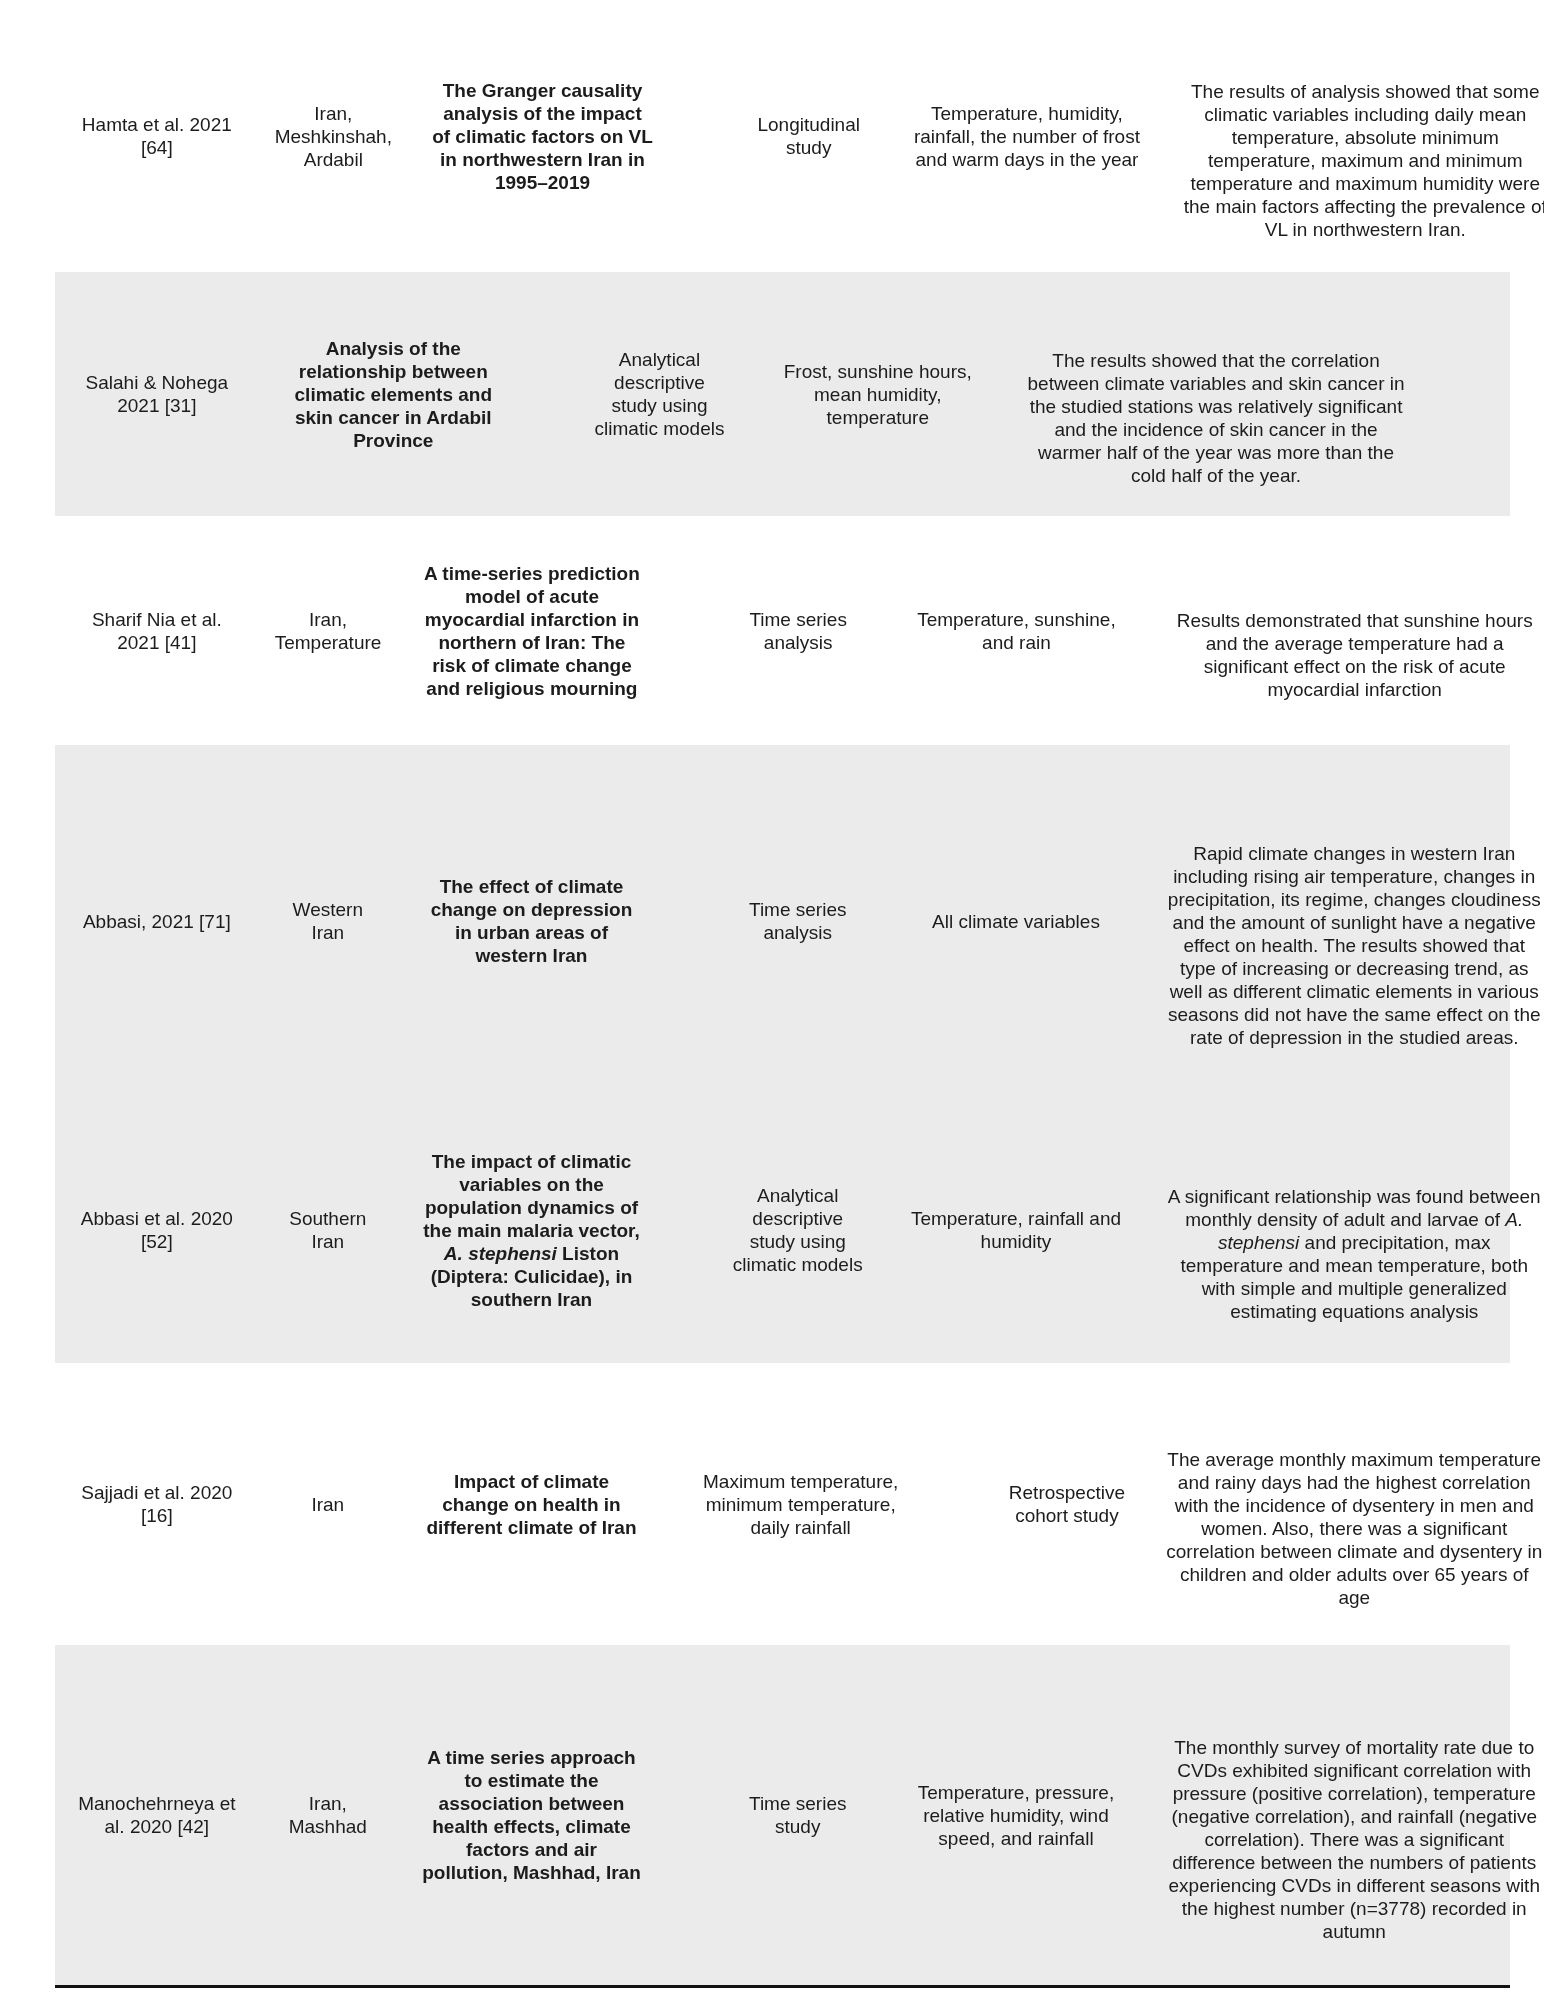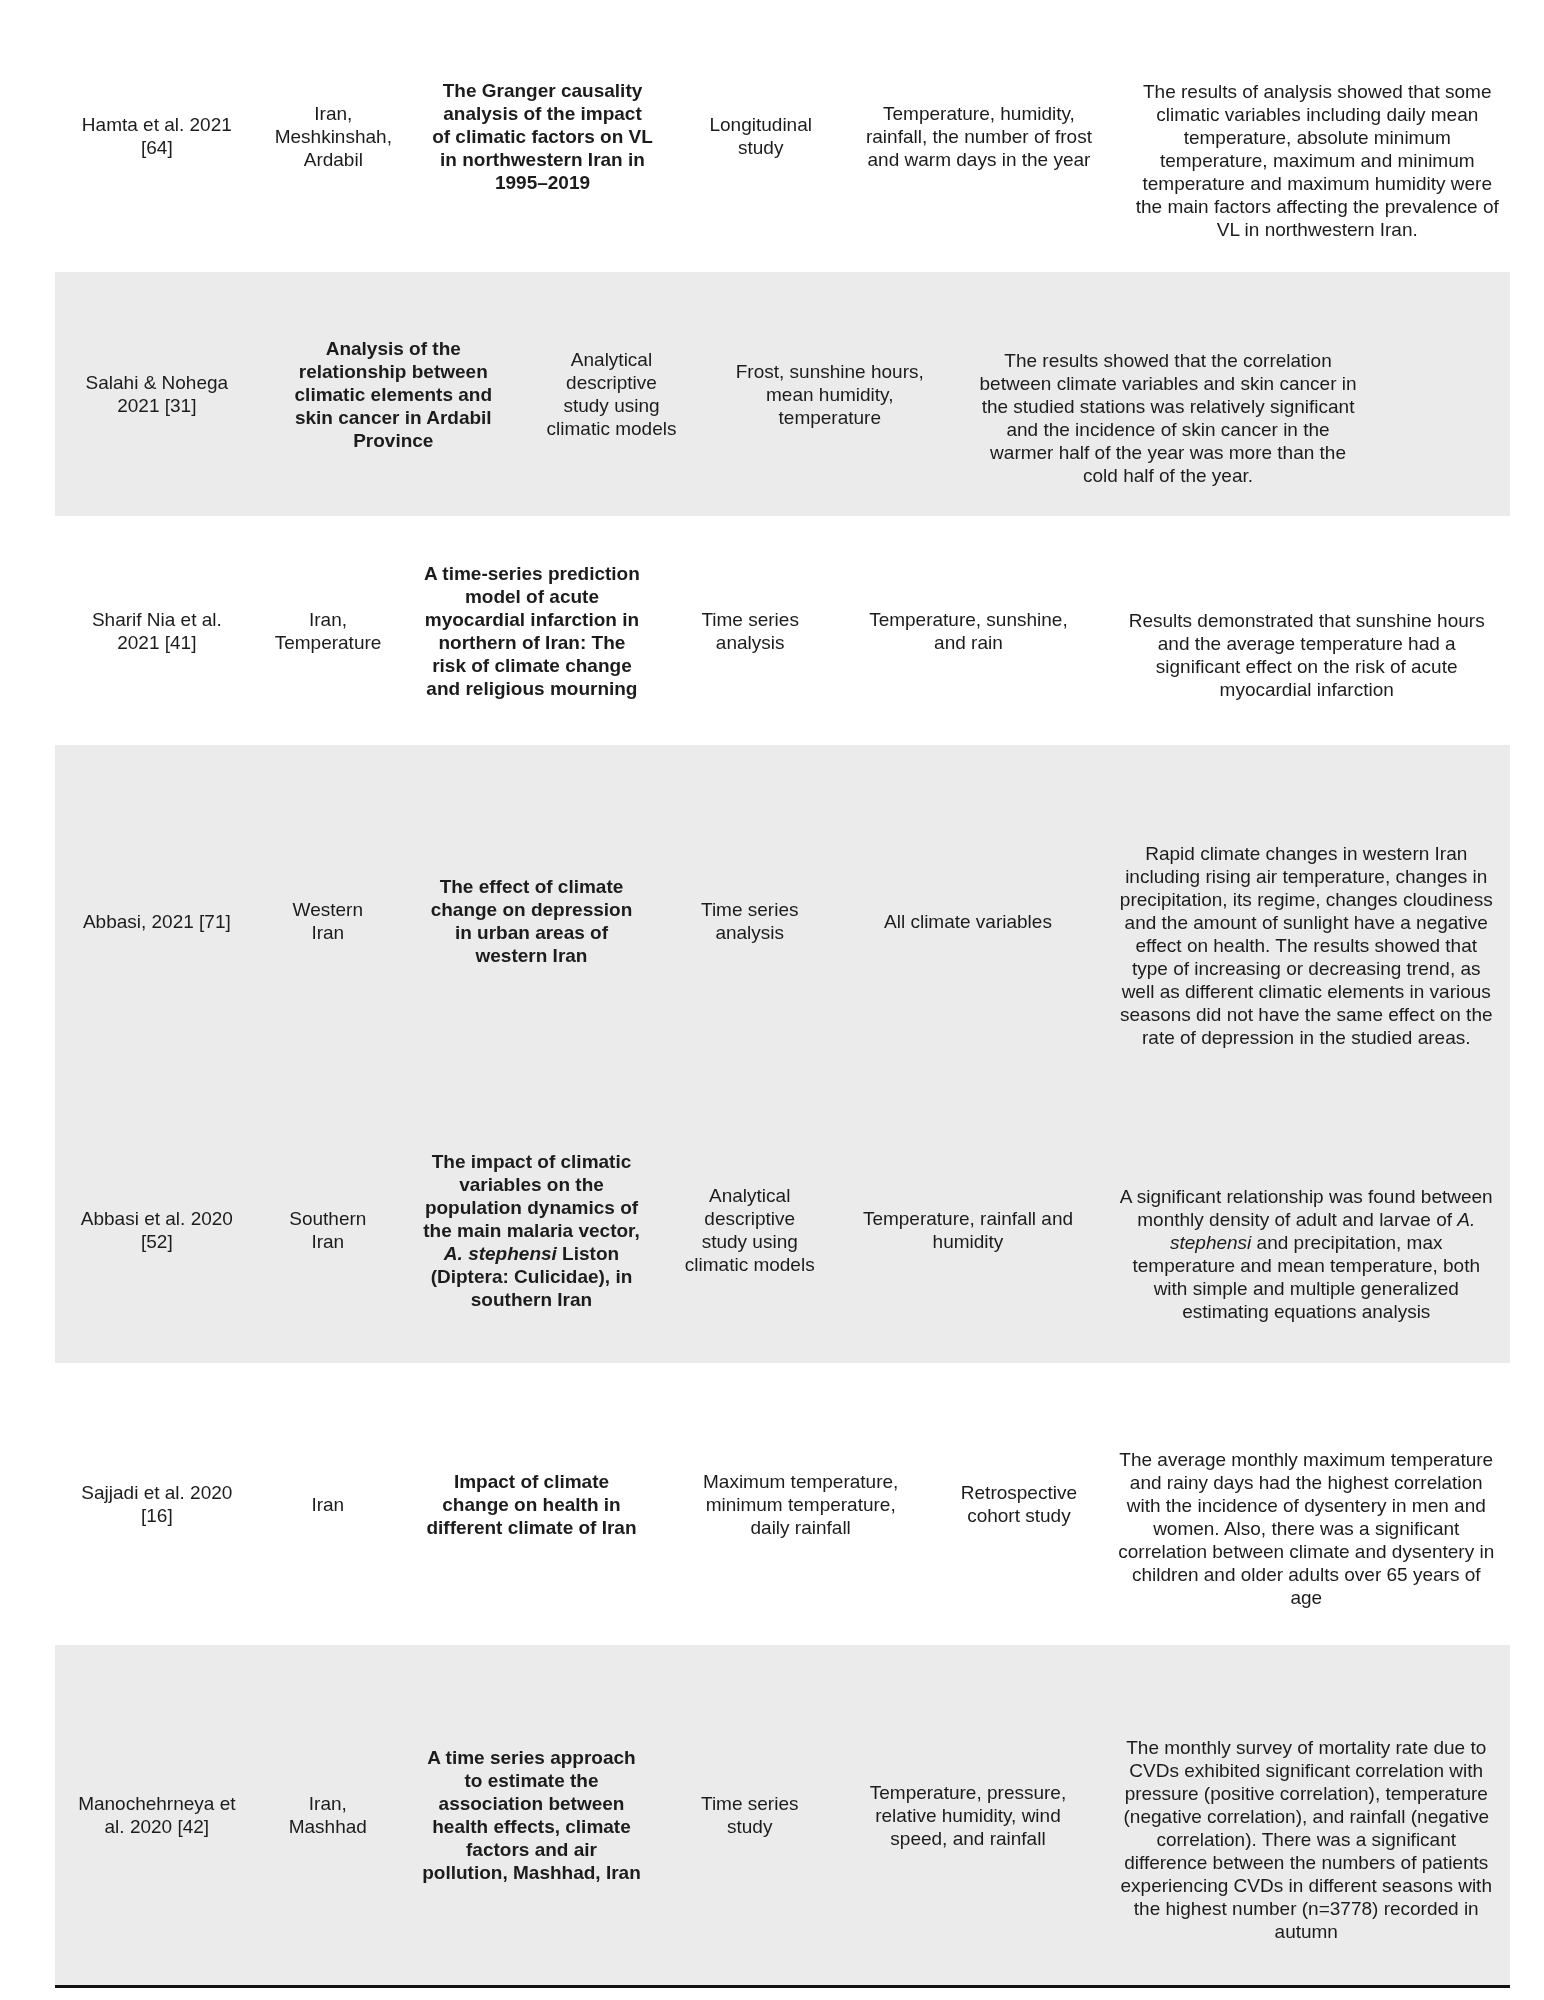--- a/index.html
+++ b/index.html
@@ -50,21 +50,21 @@
     font-size: 19px;
     line-height: 23px;
   }
   .cell-text {
     width: 100%;
     text-align: center;
   }
   .c0 { flex: 0 0 14%;   }
   .c1 { flex: 0 0 9.5%;  }
   .c2 { flex: 0 0 18.5%; padding-left: 24px; padding-right: 24px; font-weight: bold; }
-  .c3 { flex: 0 0 11.5%; }
+  .c3 { flex: 0 0 11.5%; margin-left: 48px; }
   .c4 { flex: 0 0 18.5%; padding-left: 20px; padding-right: 20px; }
   .c5 { flex: 0 0 28%;   padding-left: 14px; padding-right: 14px; margin-top: 48px; }
   .em { font-style: italic; }
 </style>
 </head>
 <body>
 
 <div class="page">
   <div class="studies-table" id="studies-table">
       <div class="trow">

